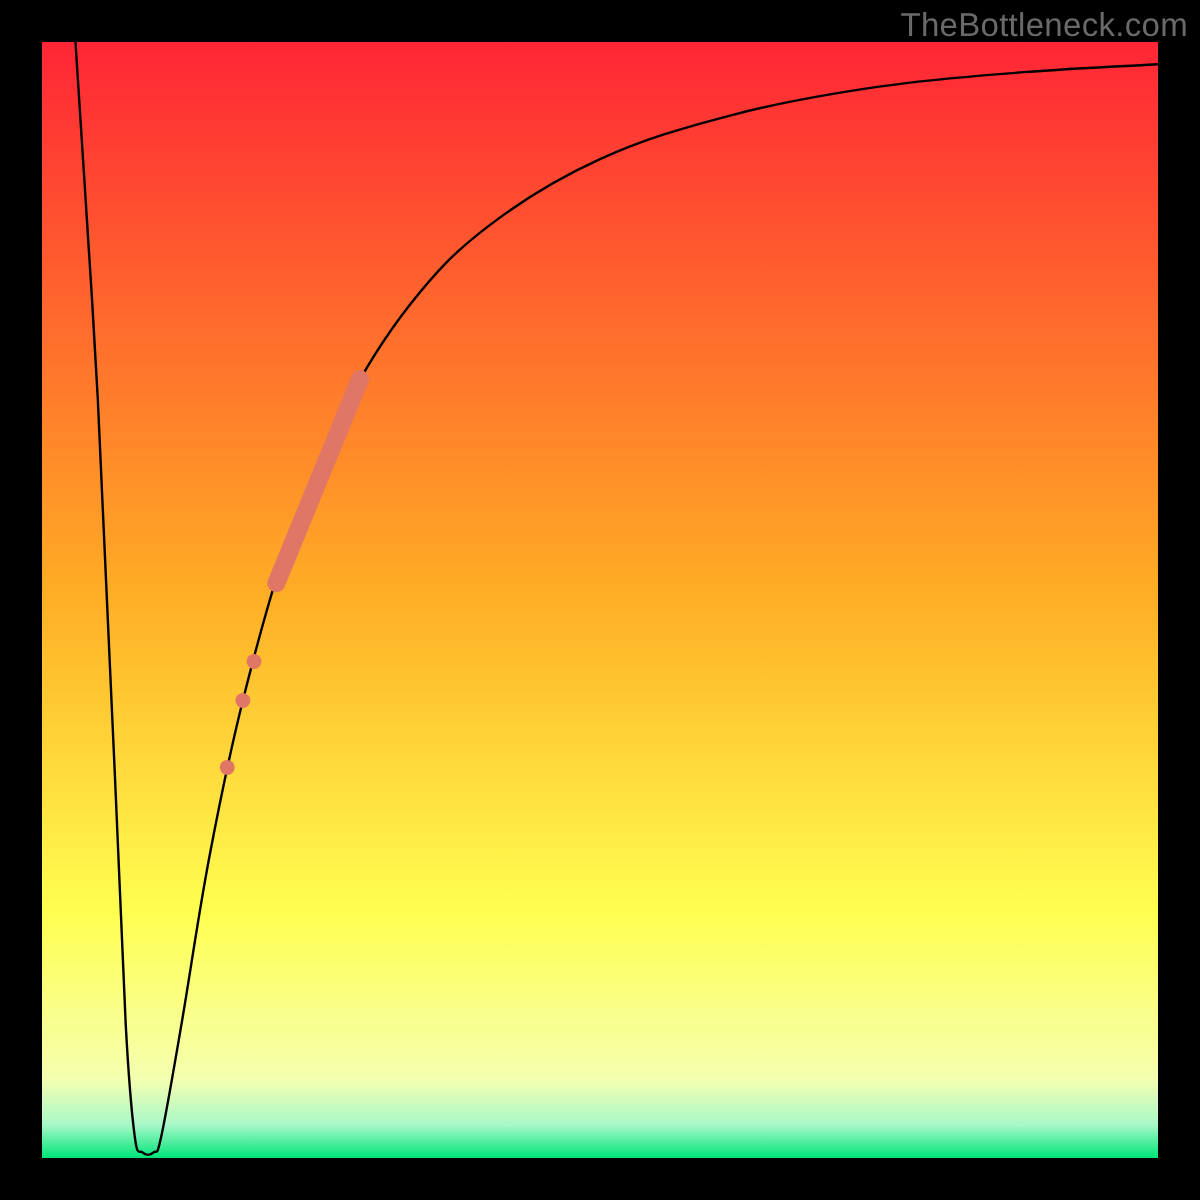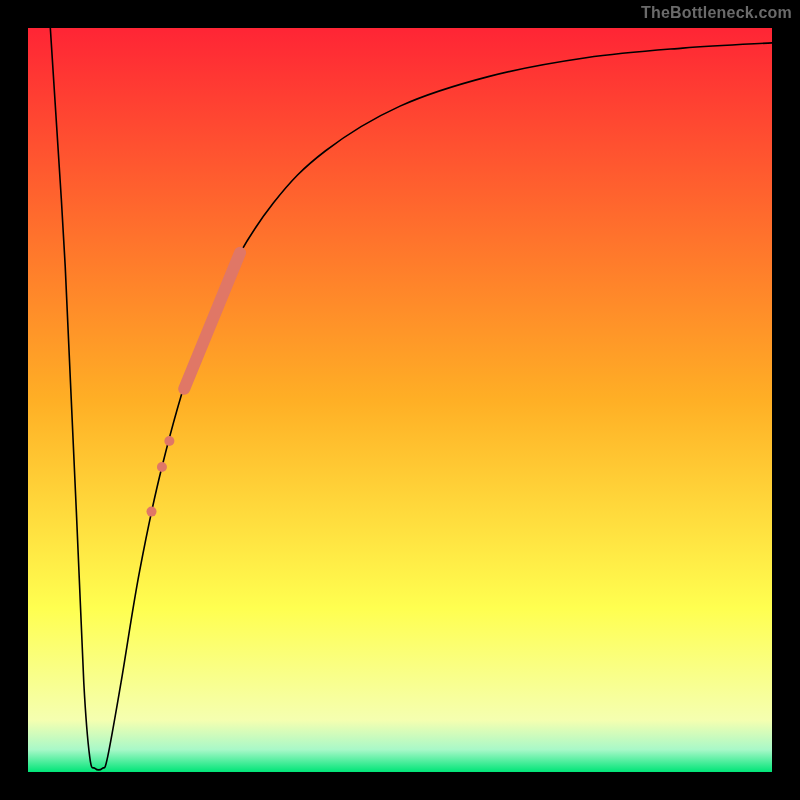--- a/index.html
+++ b/index.html
@@ -11,22 +11,22 @@
     position: relative;
     width: 800px;
     height: 800px;
     background: #000;
   }
   .watermark {
     position: absolute;
     top: 4px;
     right: 8px;
     font-family: Arial, Helvetica, sans-serif;
-    font-size: 16px;
-    font-weight: bold;
+    font-size: 22px;
+    font-weight: normal;
     color: #6a6a6a;
     z-index: 10;
     letter-spacing: 0.2px;
   }
   svg {
     display: block;
   }
 </style>
 </head>
 <body>

